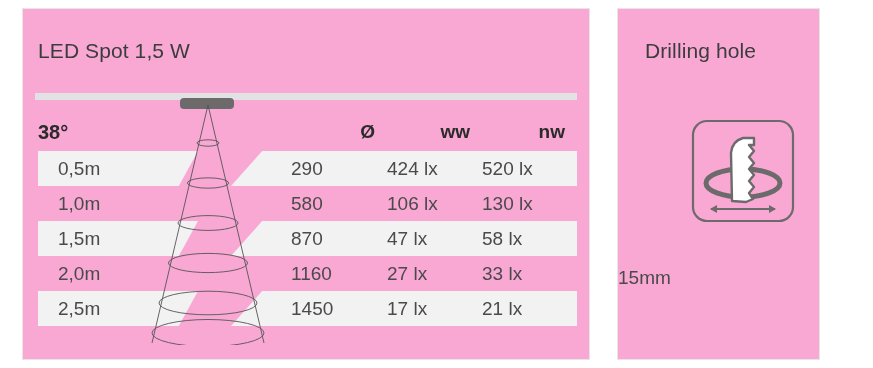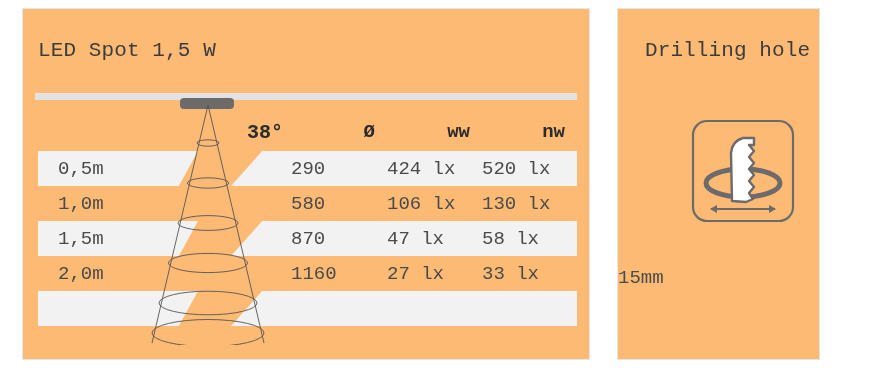--- a/index.html
+++ b/index.html
@@ -12,24 +12,23 @@
     height: 368px;
     position: relative;
     font-family: "Liberation Sans", sans-serif;
     color: #4a4a4a;
     overflow: hidden;
   }
 
   
   .panel {
     position: absolute;
-    background: #fdba74;
+    background: #f9a8d4;
     border: 1px solid #e6e6e6;
     box-sizing: border-box;
-    font-family: Liberation Mono, monospace;
   }
   #panel-photometrics {
     left: 22px;
     top: 8px;
     width: 568px;
     height: 352px;
   }
   #panel-drilling {
     left: 617px;
     top: 8px;
@@ -129,21 +128,21 @@
     font-size: 19px;
   }
   col.c-dist  { width: 118px; }
   col.c-gap   { width: 135px; }
   col.c-dia   { width: 96px; }
   col.c-ww    { width: 95px; }
   col.c-nw    { width: 95px; }
 
   .cell-dist { text-align: left;  padding-left: 20px !important; }
   .cell-num  { text-align: left; padding-right: 12px !important; }
-  .head-angle { text-align: right; padding-right: 8px !important; font-size: 20px !important; }
+  .head-angle { text-align: left; padding-right: 8px !important; font-size: 20px !important; }
   .head-dia   { text-align: right; padding-right: 12px !important; }
   .head-ww    { text-align: right; padding-right: 12px !important; }
   .head-nw    { text-align: right; padding-right: 12px !important; }
 
   
   #drilling-icon-wrap {
     position: absolute;
     left: 73px;
     top: 110px;
     width: 104px;
@@ -231,20 +230,27 @@
           <td class="cell-num">47 lx</td>
           <td class="cell-num">58 lx</td>
         </tr>
         <tr>
           <td class="cell-dist">2,0m</td>
           <td></td>
           <td class="cell-num">1160</td>
           <td class="cell-num">27 lx</td>
           <td class="cell-num">33 lx</td>
         </tr>
+        <tr>
+          <td class="cell-dist">2,5m</td>
+          <td></td>
+          <td class="cell-num">1450</td>
+          <td class="cell-num">17 lx</td>
+          <td class="cell-num">21 lx</td>
+        </tr>
       </tbody>
     </table>
   </div>
 </div>
 
 <div class="panel" id="panel-drilling">
 
   <div class="panel-title" id="drilling-title">Drilling hole</div>
 
   <div id="drilling-icon-wrap">

